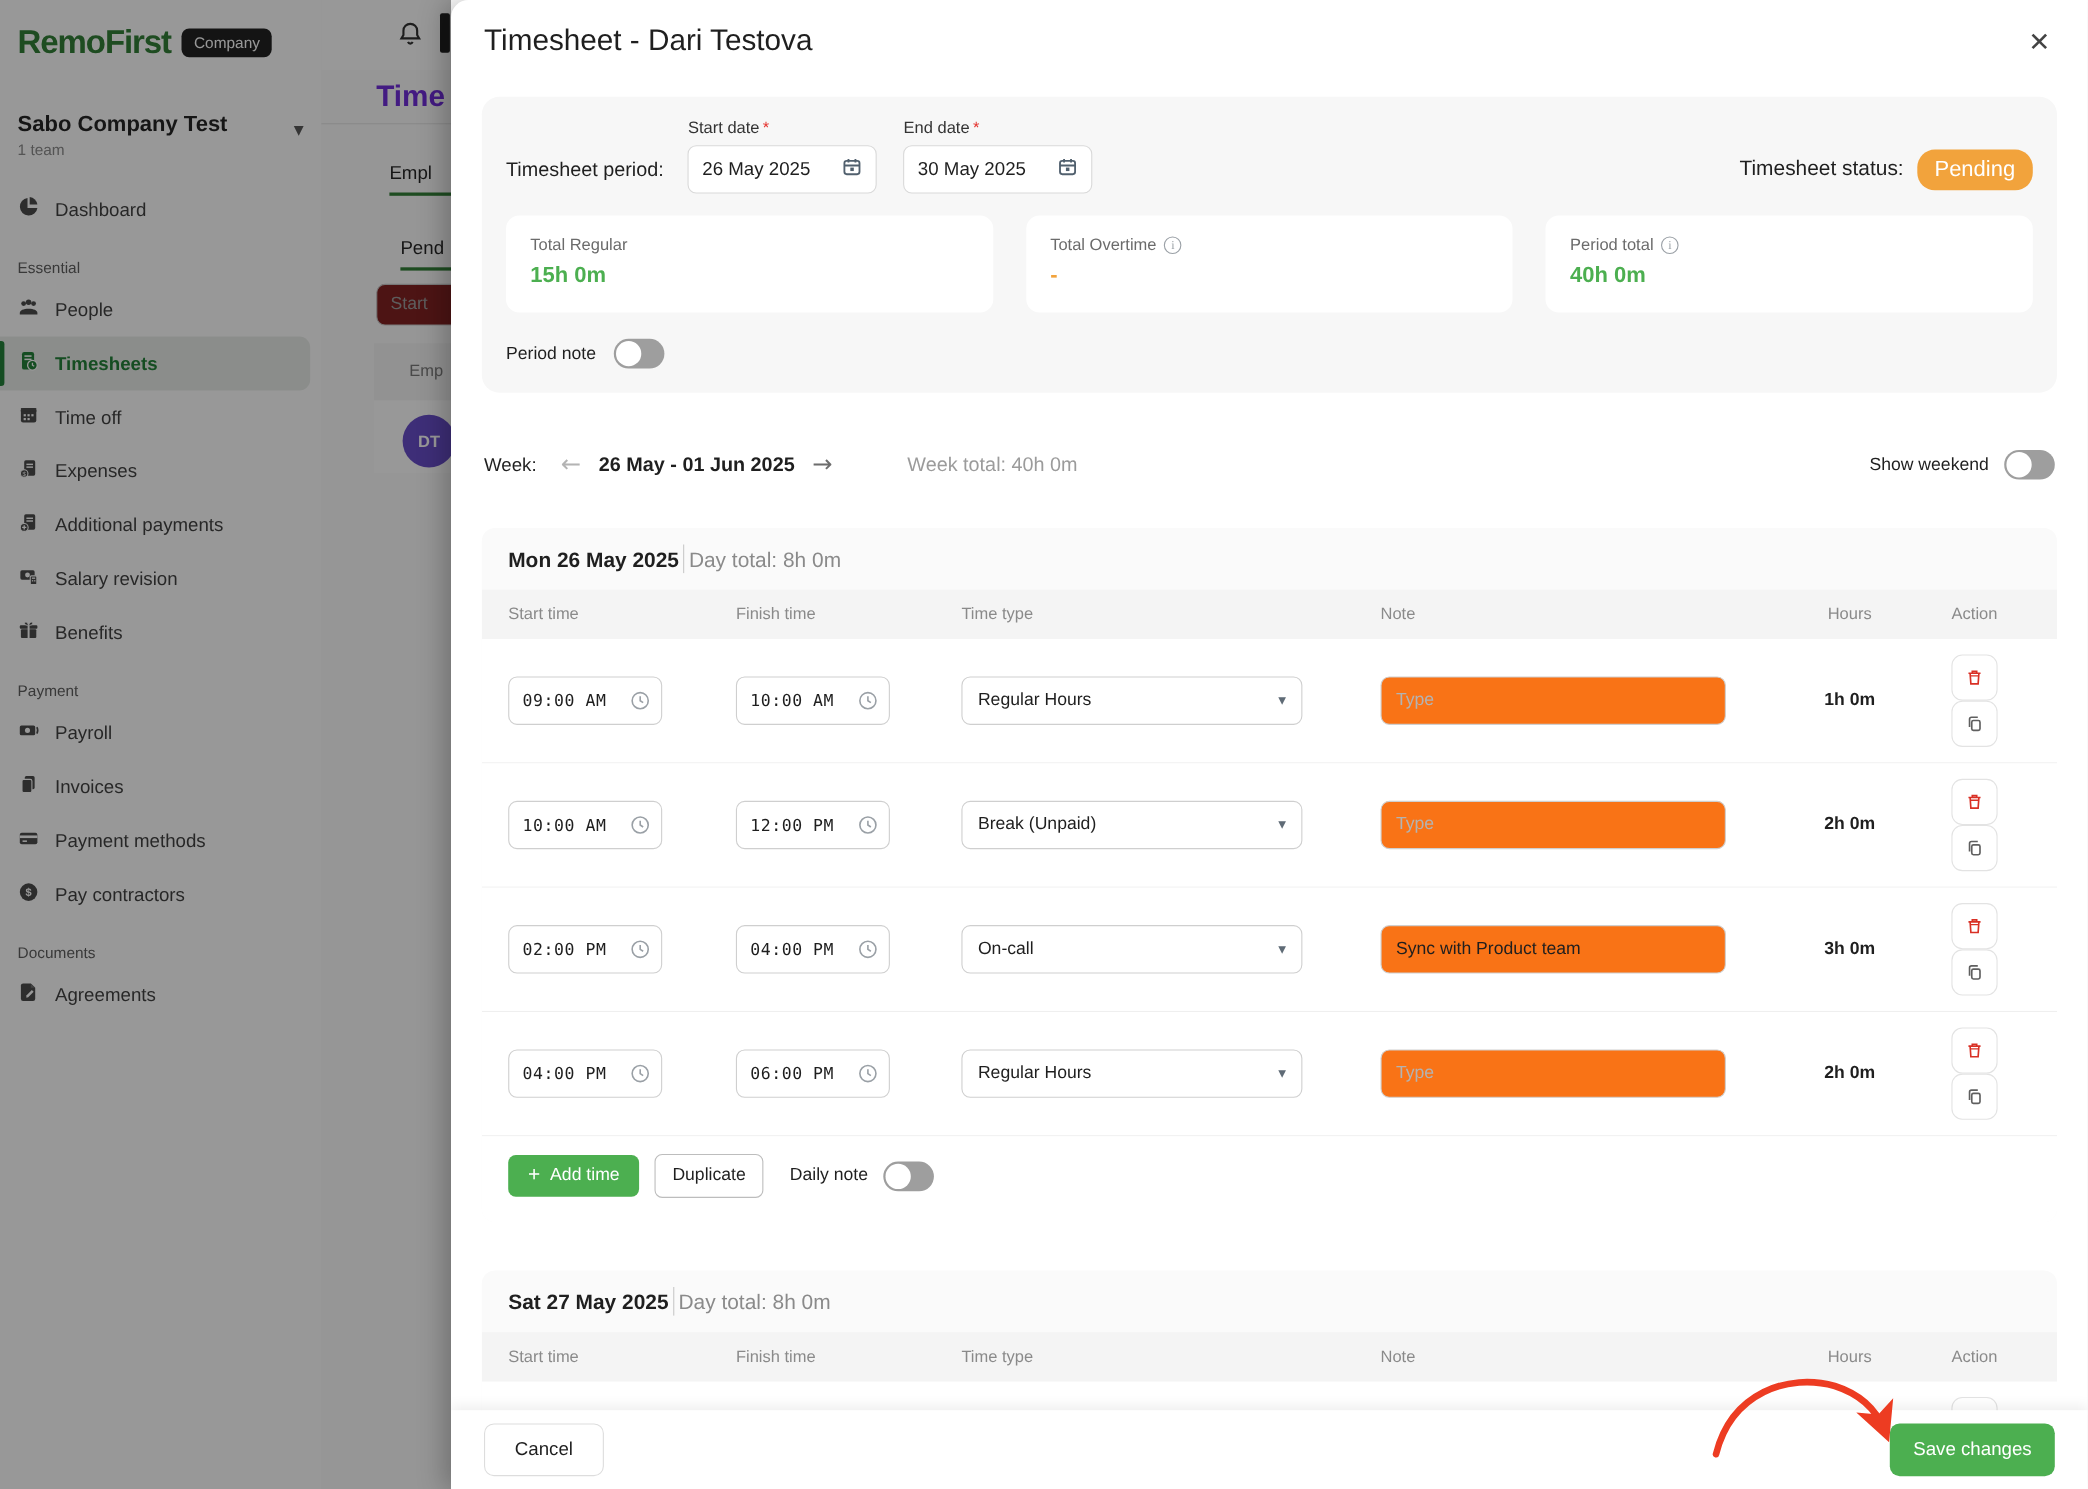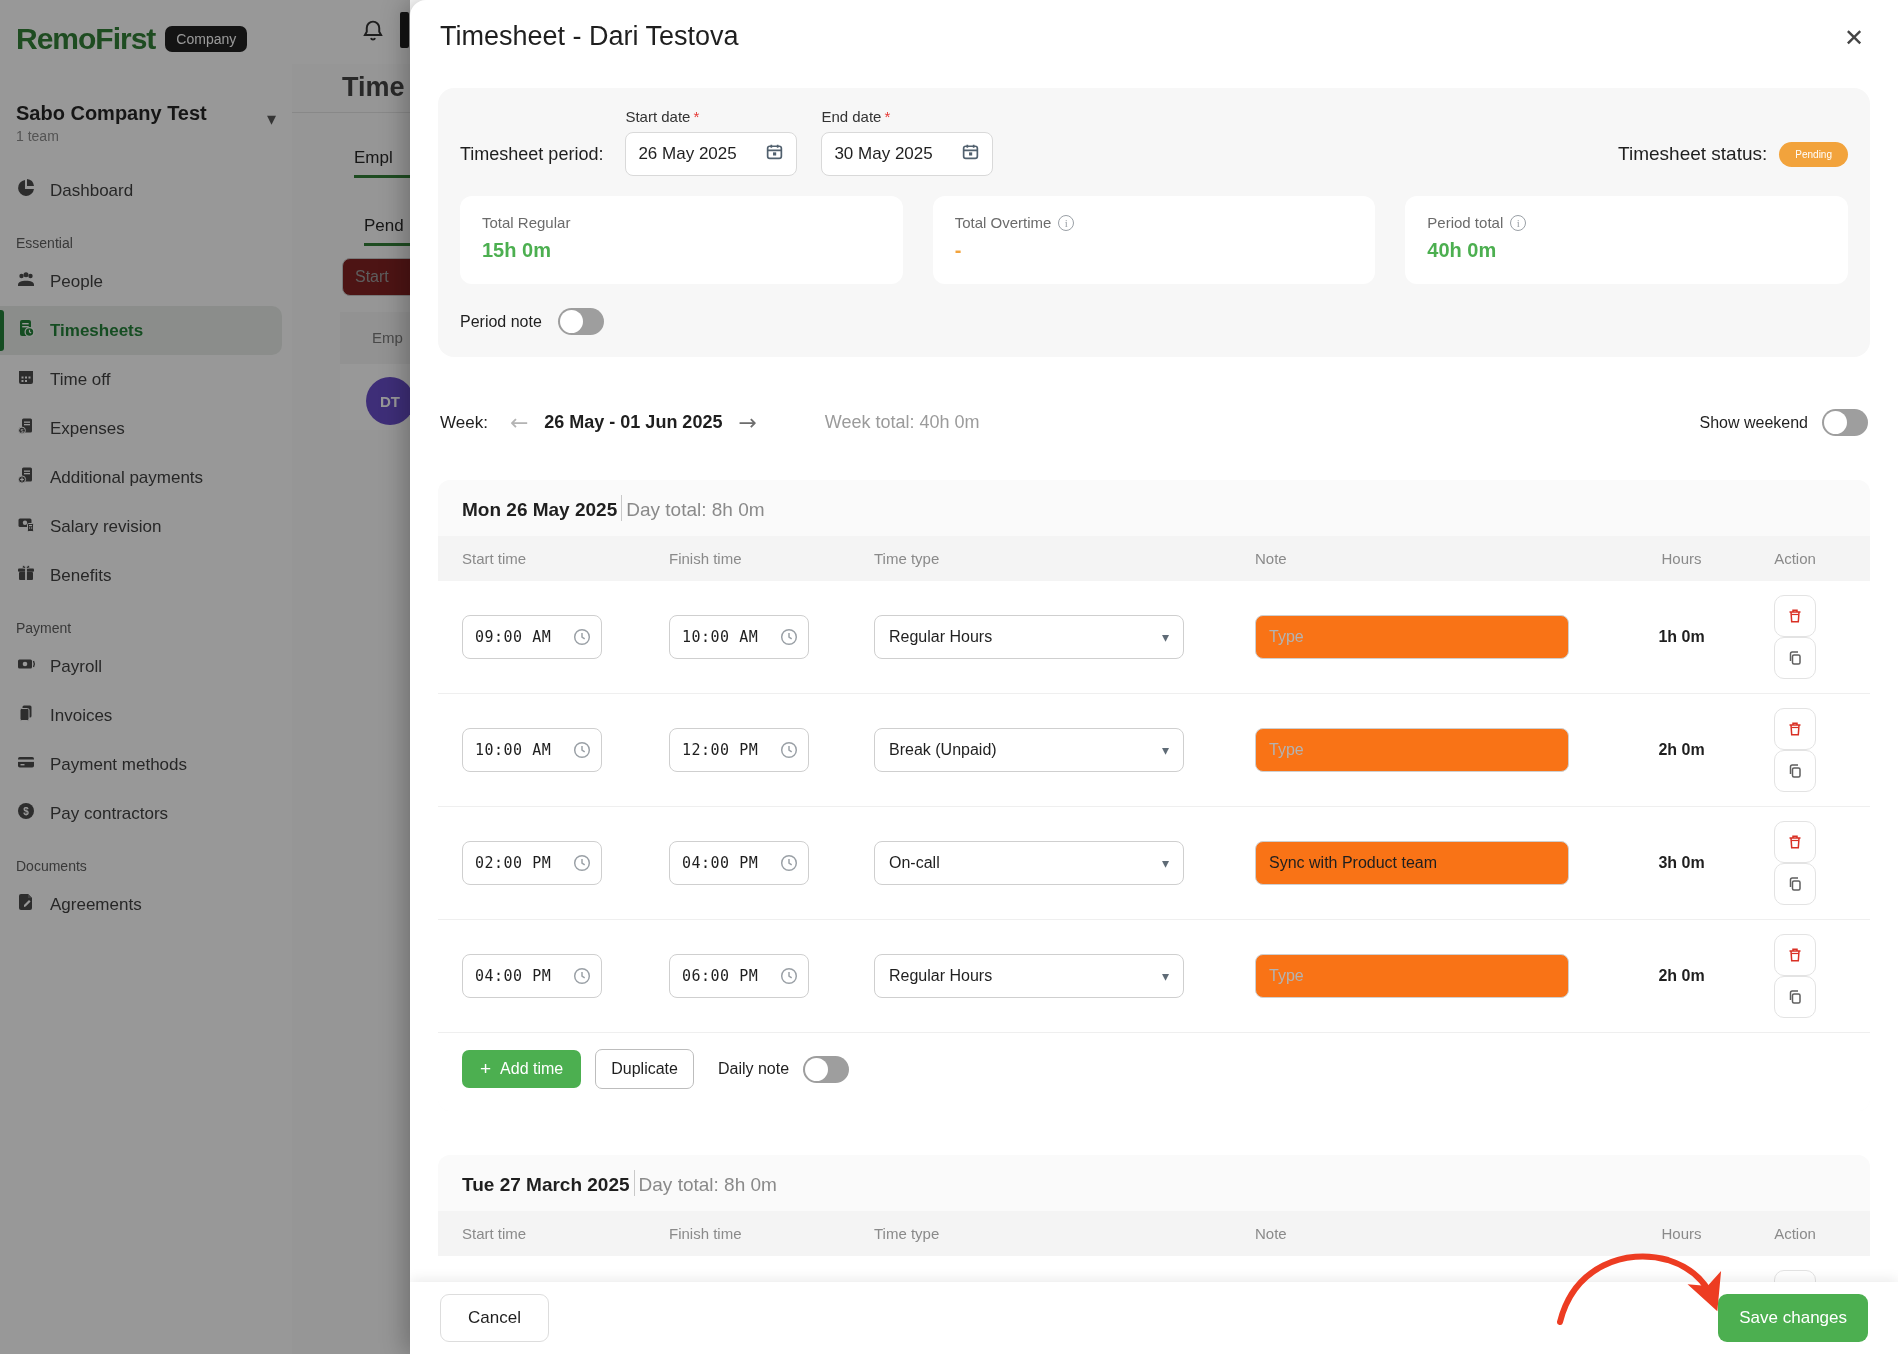--- a/index.html
+++ b/index.html
@@ -22,21 +22,21 @@
   .nav-item svg { flex:0 0 auto; }
   .nav-item.active { background:#e9ede9; color:#1e7e34; font-weight:bold; border-radius:0 10px 10px 0; margin-right:10px; }
   .active-bar { position:absolute; left:0; top:4px; bottom:4px; width:4px; background:#1e7e34; border-radius:0 3px 3px 0; }
   .nav-section { font-size:14px; color:#5c5c5c; padding:20px 16px 6px 16px; }
 
   
   .bg-strip { position:absolute; left:292px; top:0; width:118px; height:1354px; background:#fbfbfb; overflow:hidden; }
   .bg-topbar { position:absolute; left:0; top:0; width:118px; height:64px; background:#fff; }
   .bell { position:absolute; left:68px; top:18px; }
   .clip-el { position:absolute; left:108px; top:12px; width:9px; height:36px; background:#1a1a1a; border-radius:2px; }
-  .bg-title { position:absolute; left:50px; top:72px; font-size:27px; font-weight:bold; color:#404040; }
+  .bg-title { position:absolute; left:50px; top:72px; font-size:27px; font-weight:bold; color:#6d28d9; }
   .bg-divider { position:absolute; left:0; top:112px; width:118px; height:1px; background:#e4e4e4; }
   .bg-tab { position:absolute; font-size:17px; color:#1f1f1f; }
   .bg-tab .u { position:absolute; left:0; top:27px; width:80px; height:3px; background:#2e7d32; }
   .bg-input { position:absolute; left:50px; top:258px; width:80px; height:38px; border:1px solid #c9c9c9; border-radius:8px; background:#7f1d1d; color:#9a9a9a; font-size:16px; line-height:36px; padding-left:12px; }
   .bg-thead { position:absolute; left:48px; top:312px; width:70px; height:52px; background:#f4f4f4; font-size:15px; color:#777; line-height:52px; padding-left:32px; }
   .bg-row { position:absolute; left:48px; top:364px; width:70px; height:66px; background:#fff; }
   .bg-avatar { position:absolute; left:74px; top:377px; width:48px; height:48px; border-radius:50%; background:#6549c8; color:#fff; font-size:15px; font-weight:bold; display:flex; align-items:center; justify-content:center; }
   .dim { position:absolute; left:0; top:0; width:410px; height:1354px; background:rgba(10,10,10,0.42); z-index:5; }
 
   
@@ -50,21 +50,21 @@
   .panel { margin:16px 28px 0 28px; background:#f7f7f7; border-radius:16px; padding:20px 22px 22px 22px; }
   .p-row1 { display:flex; align-items:center; }
   .p-period-label { font-size:18px; color:#1f1f1f; margin-right:22px; margin-top:24px; }
   .date-group { margin-right:24px; }
   .date-label { font-size:15px; color:#333; margin-bottom:7px; }
   .req { color:#e53935; margin-left:3px; }
   .date-input { width:172px; height:44px; background:#fff; border:1px solid #d9d9d9; border-radius:8px;
                 display:flex; align-items:center; justify-content:space-between; padding:0 12px; font-size:17px; color:#1f1f1f; cursor:pointer; }
   .status-wrap { margin-left:auto; display:flex; align-items:center; gap:12px; margin-top:24px; }
   .status-label { font-size:19px; color:#1f1f1f; }
-  .pill { background:#f2a33c; color:#fff; font-size:10px; padding:7px 16px; border-radius:16px; }
+  .pill { background:#f2a33c; color:#fff; font-size:20px; padding:7px 16px; border-radius:16px; }
 
   .cards { display:flex; gap:30px; margin-top:20px; }
   .card { flex:1; background:#fff; border-radius:12px; padding:18px 22px; height:88px; }
   .card-label { font-size:15px; color:#6b6b6b; display:flex; align-items:center; gap:7px; }
   .card-value { font-size:20px; font-weight:bold; margin-top:8px; }
   .green { color:#4caf50; } .orange { color:#f2a33c; }
   .info-i { width:16px; height:16px; border:1.4px solid #9aa0a6; border-radius:50%; color:#9aa0a6;
             font-size:11px; display:inline-flex; align-items:center; justify-content:center; font-family:"Liberation Serif", serif; }
 
   .pnote-row { display:flex; align-items:center; gap:16px; margin-top:24px; }
@@ -557,21 +557,21 @@
       <button class="btn-dup">Duplicate</button>
       <span class="daily-note-label">Daily note</span>
       <div class="toggle">
           <div class="knob"></div>
         </div>
     </div>
   </div>
 
   <div class="day">
     <div class="day-head">
-      <span class="day-title">Tue 27 March 2025</span>
+      <span class="day-title">Sat 27 May 2025</span>
       <span class="day-sep"></span>
       <span class="day-total">Day total: 8h 0m</span>
     </div>
     <div class="thead">
       <div class="c-start">Start time</div>
       <div class="c-finish">Finish time</div>
       <div class="c-type">Time type</div>
       <div class="c-note">Note</div>
       <div class="c-hours">Hours</div>
       <div class="c-action">Action</div>

